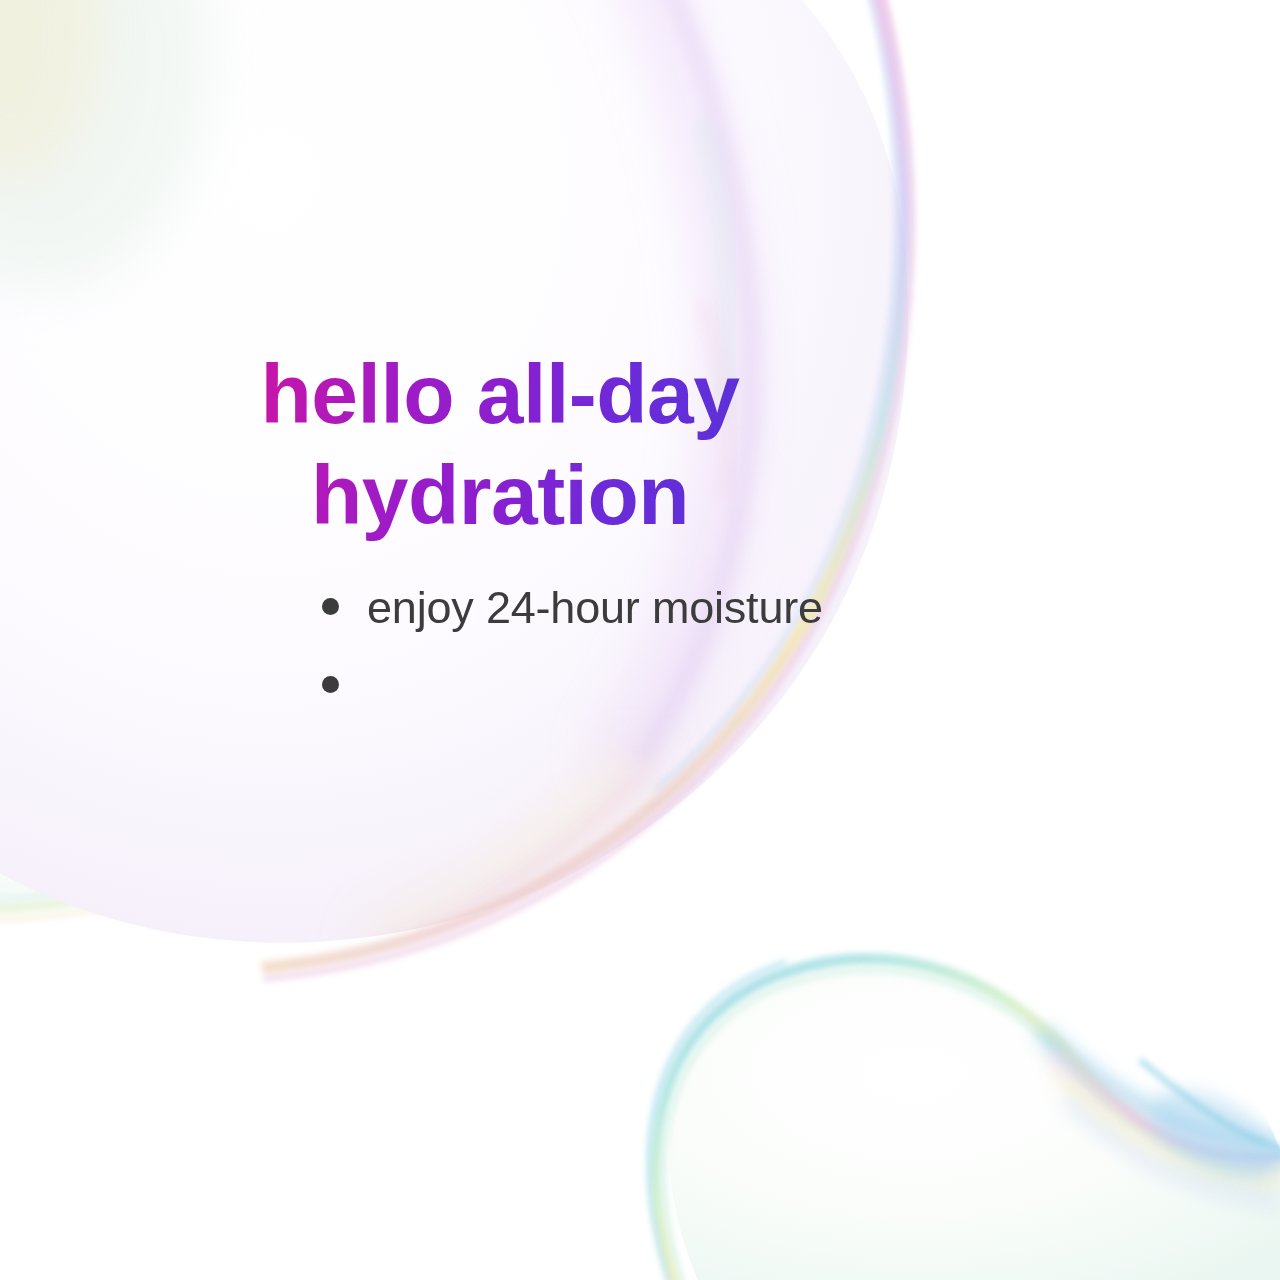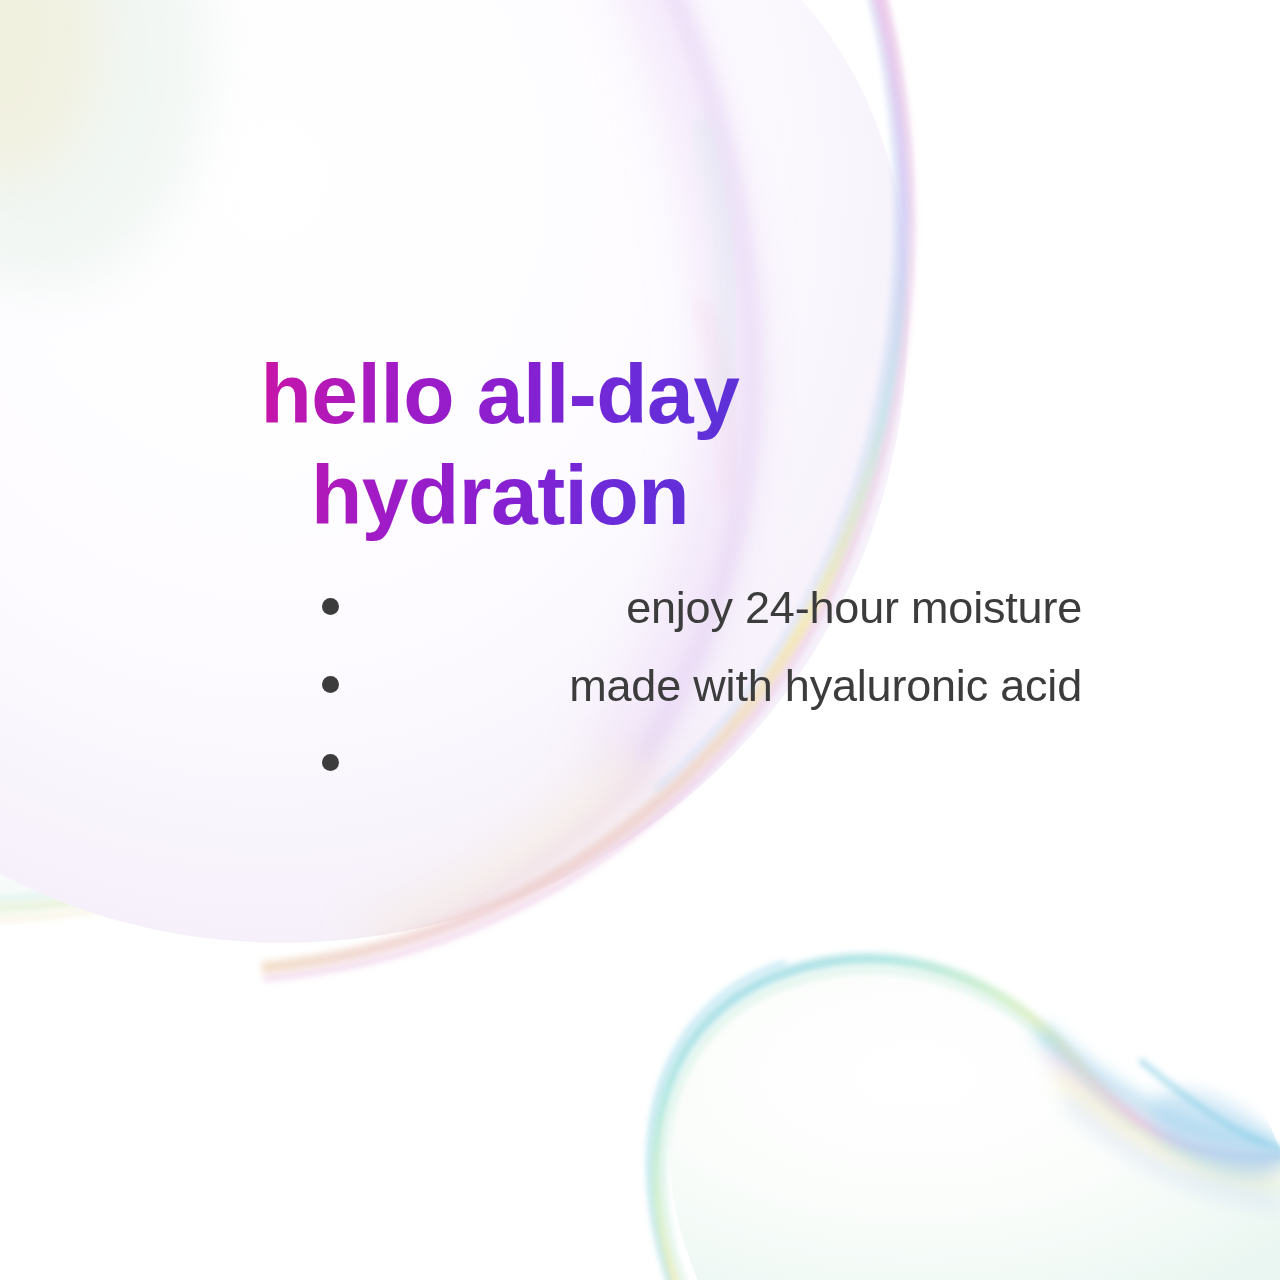--- a/index.html
+++ b/index.html
@@ -62,21 +62,20 @@
   #bullet-list {
     position: absolute;
     left: 322px;
     top: 580px;
     width: 760px;
   }
   .bullet-row {
     display: flex;
     align-items: flex-start;
     margin-bottom: 22px;
-    justify-content: space-between;
   }
   .bullet-dot {
     flex: 0 0 auto;
     width: 17px;
     height: 17px;
     border-radius: 50%;
     background: #3c3c3c;
     margin-top: 18px;
     margin-right: 28px;
   }
@@ -226,24 +225,20 @@
     <h1 id="headline">hello all-day
 hydration</h1>
 
     <ul id="bullet-list" style="list-style:none;margin:0;padding:0;">
 
       <li class="bullet-row">
         <span class="bullet-dot"></span>
         <span class="bullet-text">enjoy 24-hour moisture</span>
       </li>
 
-      <li class="bullet-row">
-        <span class="bullet-dot"></span>
-        <span class="bullet-text">made with hyaluronic acid</span>
-      </li>
 
       <li class="bullet-row">
         <span class="bullet-dot"></span>
       </li>
 
     </ul>
   </div>
 </div>
 
 </body></html>

